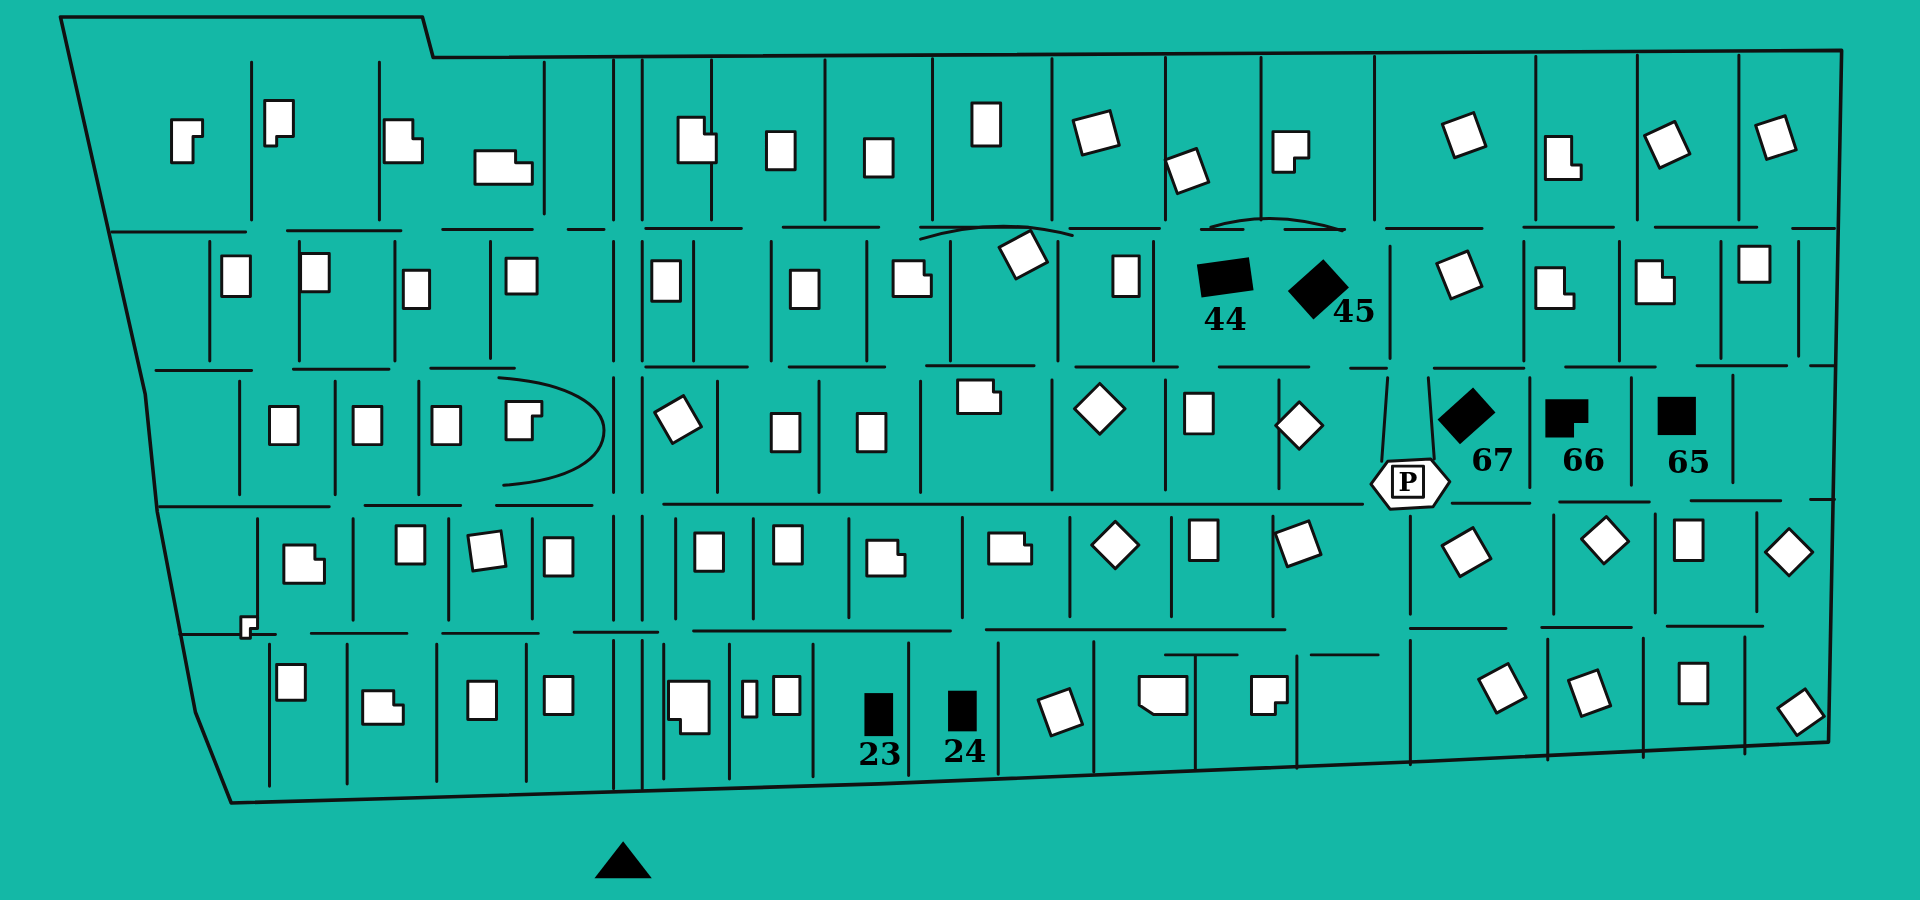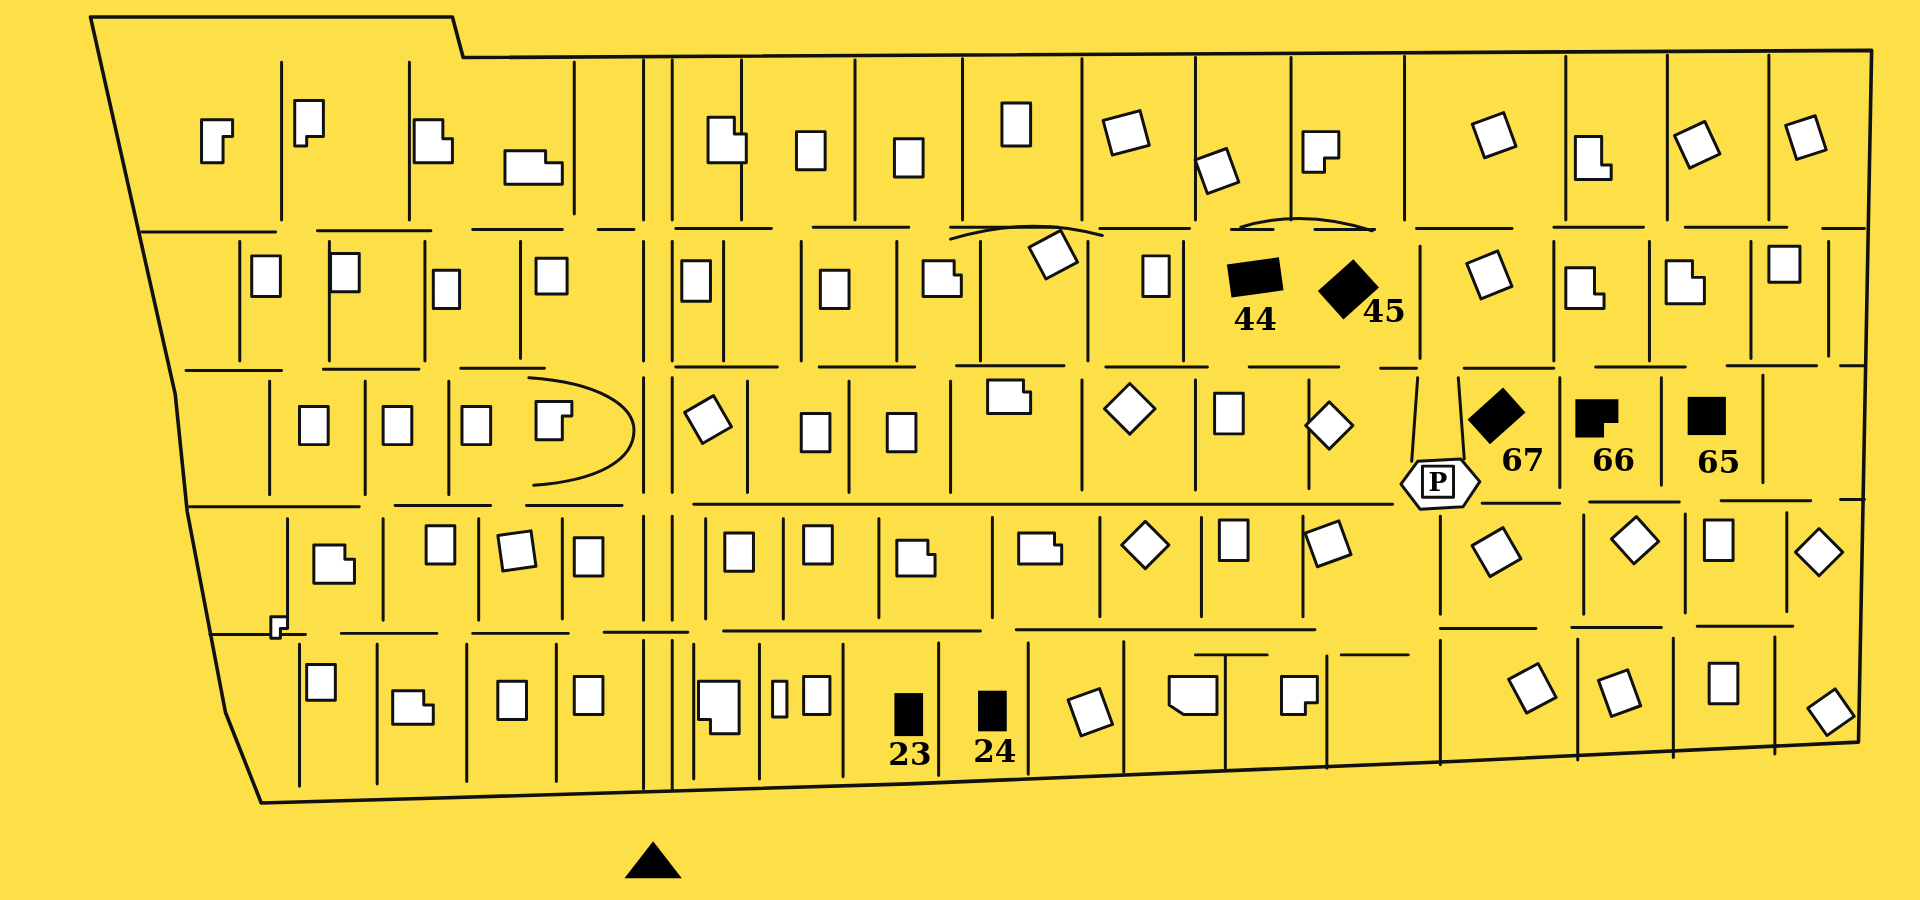--- a/index.html
+++ b/index.html
@@ -1,16 +1,16 @@
 <!DOCTYPE html>
 <html><head>
 <meta charset="utf-8">
 <style>
   html,body{margin:0;padding:0;background:#ffffff;}
-  .map-wrap{width:1920px;height:900px;display:flex;align-items:center;justify-content:flex-end;background:#fde047;text-decoration:underline;}
+  .map-wrap{width:1920px;height:900px;display:flex;align-items:center;justify-content:center;background:#14b8a6;text-decoration:underline;}
   svg{display:block;}
   .line{stroke:#111;stroke-width:2.5;fill:none;stroke-linecap:round;stroke-linejoin:round;}
   .outline{stroke:#111;stroke-width:3;fill:none;stroke-linejoin:round;}
   .house{fill:#ffffff;stroke:#111;stroke-width:2.5;stroke-linejoin:round;}
   .black-bld{fill:#000000;stroke:none;}
   .bld-label{font-family:"DejaVu Serif", serif;font-weight:bold;font-size:26px;fill:#000;text-anchor:middle;}
   .p-label{font-family:"DejaVu Serif", serif;font-weight:bold;font-size:21px;fill:#000;text-anchor:middle;}
 </style>
 </head>
 <body>

